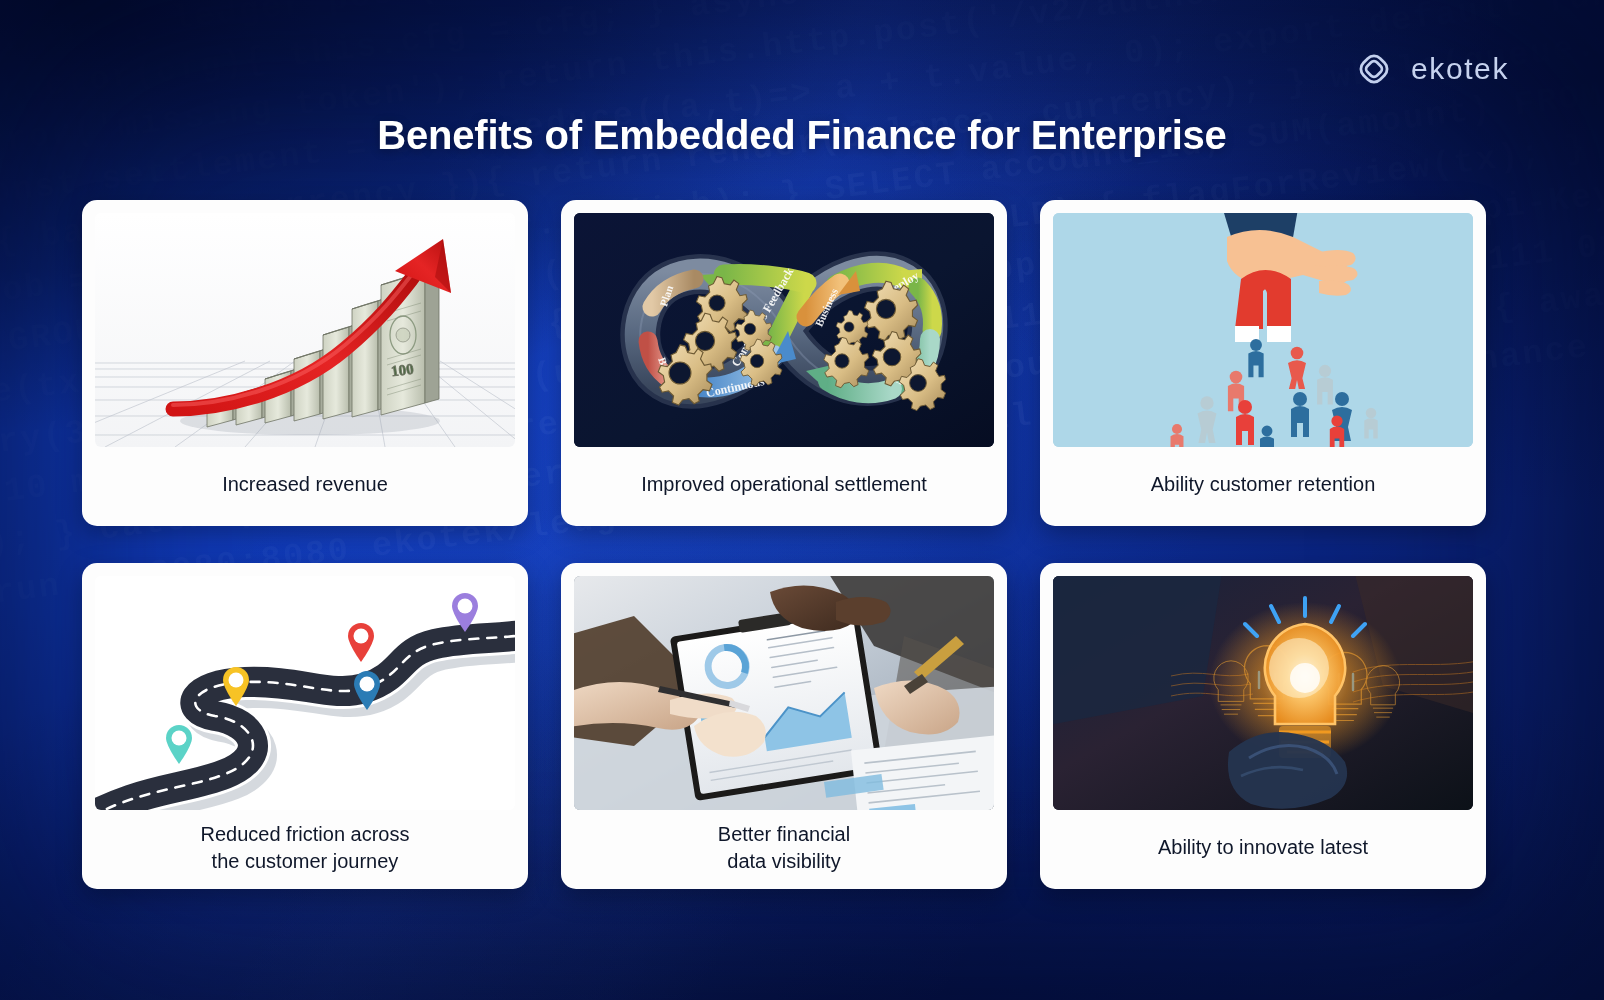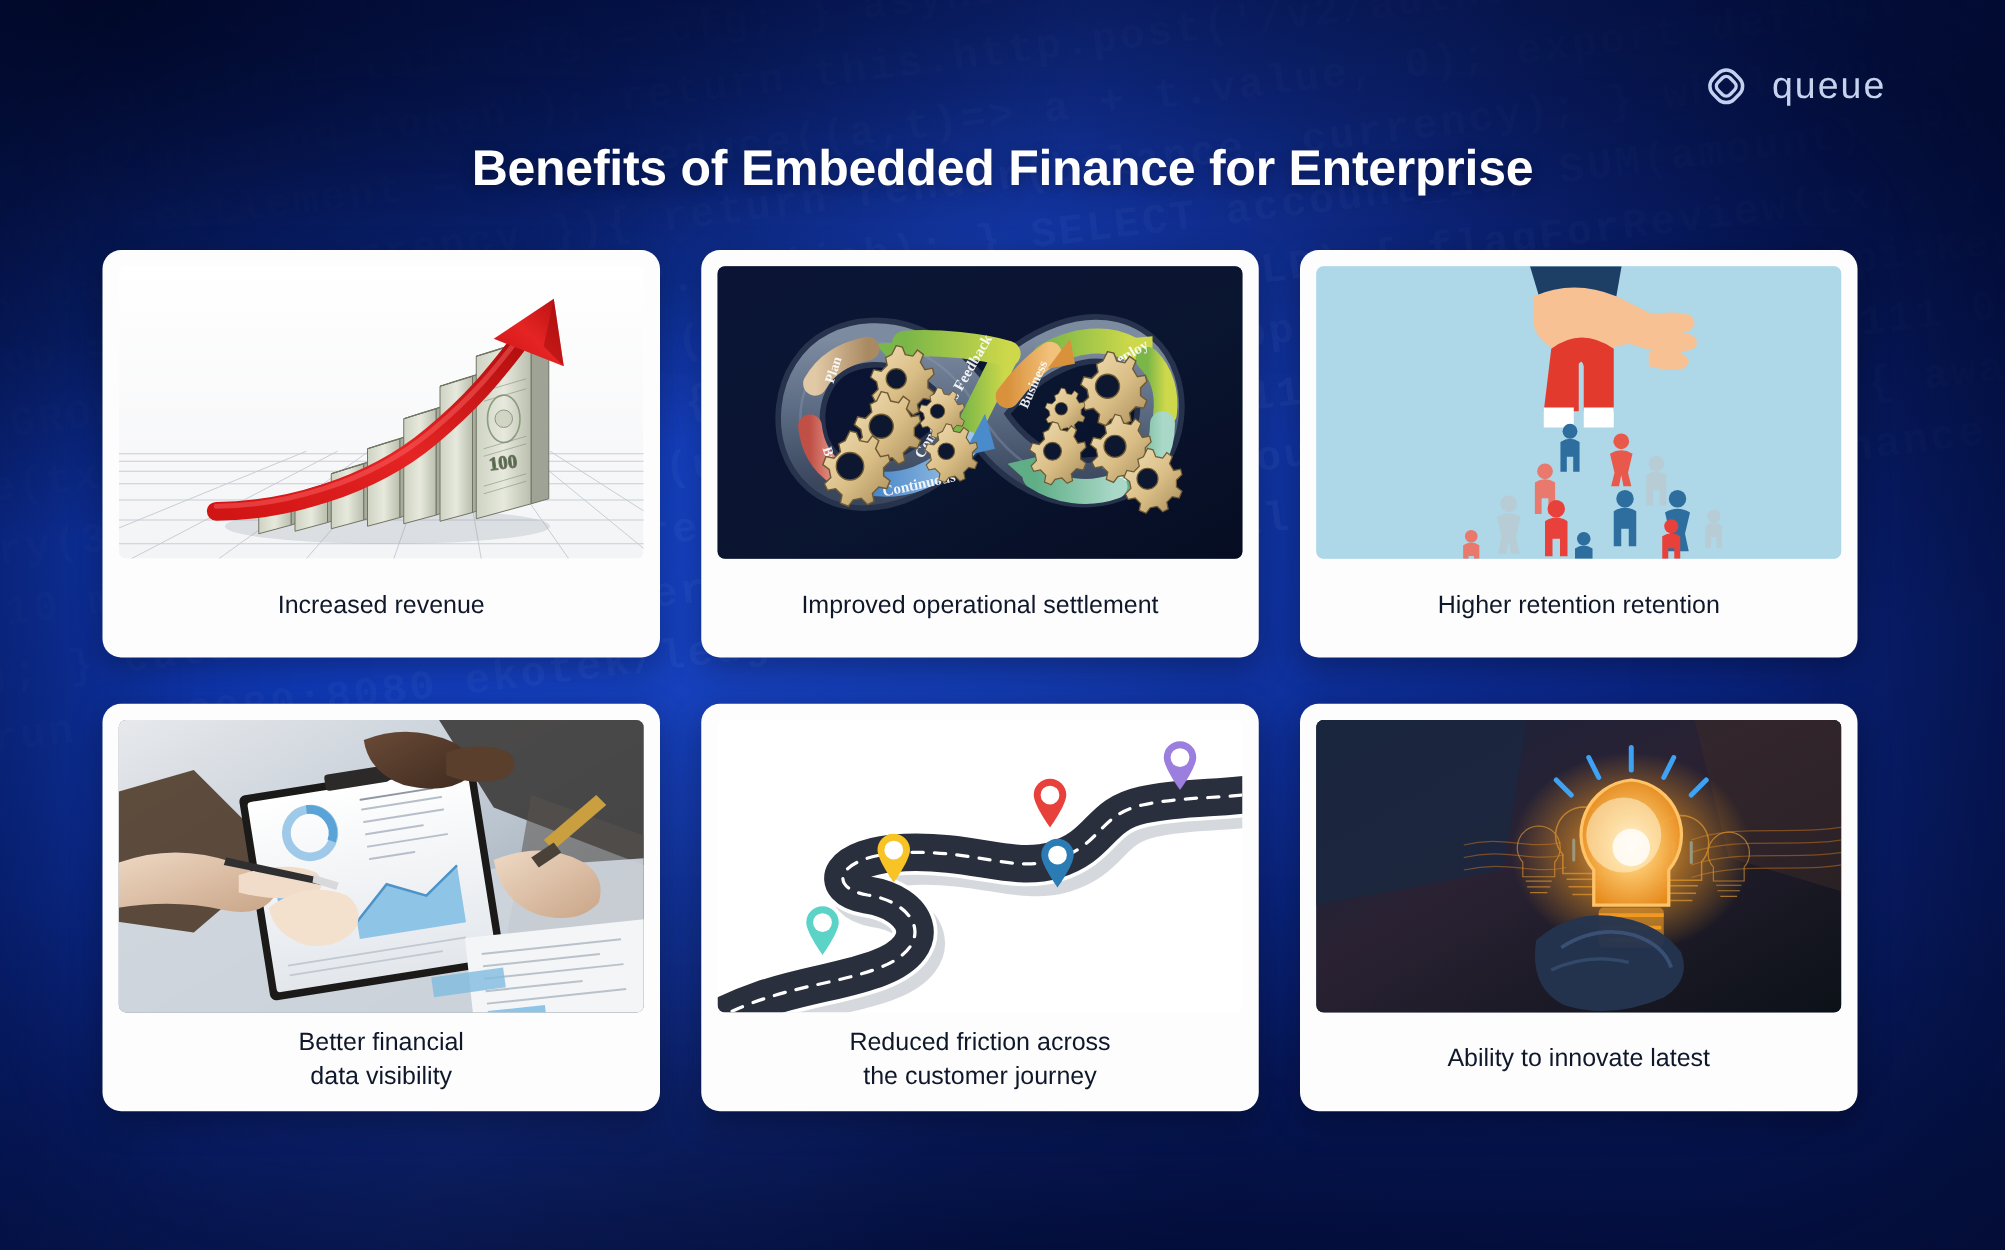--- a/index.html
+++ b/index.html
@@ -144,21 +144,21 @@
       <rect x="10.5" y="10.5" width="27" height="27" rx="10" transform="rotate(45 24 24)"></rect>
       <rect x="14.5" y="6.5" width="27" height="27" rx="10" transform="rotate(45 28 20)" opacity="0"></rect>
       <path d="M24 2.8 L45.2 24 L24 45.2 L2.8 24 Z" opacity="0"></path>
       <g>
         <path d="M13.2 24 A10.8 10.8 0 0 1 24 13.2 A10.8 10.8 0 0 1 34.8 24 A10.8 10.8 0 0 1 24 34.8 A10.8 10.8 0 0 1 13.2 24 Z" opacity="0"></path>
       </g>
       <rect x="16.2" y="16.2" width="15.6" height="15.6" rx="5" transform="rotate(45 24 24)"></rect>
       <path d="M8.6 16.4 L19.2 5.8 M39.4 31.6 L28.8 42.2" opacity="0"></path>
     </svg>
   </span>
-  <span class="logo-word">queue</span>
+  <span class="logo-word">ekotek</span>
 </div>
 
 <h1 class="page-title">Benefits of Embedded Finance for Enterprise</h1>
 
 <div class="grid">
 
   <div class="card">
     <div class="card-media m1">
       <svg viewBox="0 0 420 234" preserveAspectRatio="xMidYMid slice">
         <defs>
@@ -452,21 +452,69 @@
             <circle cx="0" cy="0" r="7"></circle>
               <path d="M-9 10 Q0 4 9 10 L9 34 L3 34 L3 22 L-3 22 L-3 34 L-9 34 Z"></path>
           </g>
           <g fill="#e8796c" transform="translate(124,216) scale(.72)">
             <circle cx="0" cy="0" r="7"></circle>
               <path d="M-9 10 Q0 4 9 10 L9 34 L3 34 L3 22 L-3 22 L-3 34 L-9 34 Z"></path>
           </g>
         </g>
       </svg>
     </div>
-    <div class="card-caption">Higher retention retention</div>
+    <div class="card-caption">Ability customer retention</div>
+  </div>
+
+  <div class="card">
+    <div class="card-media m5">
+      <svg viewBox="0 0 420 234" preserveAspectRatio="xMidYMid slice">
+        <defs>
+          <path id="c5road" d="M-20 250 C40 212 90 214 130 198 C176 180 160 146 120 140 C86 134 96 108 150 106 C206 104 236 122 270 112 C308 100 304 76 340 68 C376 60 410 64 446 56"></path>
+        </defs>
+        <rect width="420" height="234" fill="#ffffff"></rect>
+
+        <use href="#c5road" fill="none" stroke="#c7ccd3" stroke-width="34" stroke-linecap="round" transform="translate(7,9)" opacity=".75"></use>
+
+        <use href="#c5road" fill="none" stroke="#ffffff" stroke-width="36" stroke-linecap="round"></use>
+
+        <use href="#c5road" fill="none" stroke="#2a2f3d" stroke-width="30" stroke-linecap="round"></use>
+
+        <use href="#c5road" fill="none" stroke="#ffffff" stroke-width="2.6" stroke-dasharray="9 9" stroke-linecap="round"></use>
+
+        <g>
+          <g transform="translate(84,166)">
+            <path d="M0 22 C0 22 -13 4 -13 -4 A13 13 0 1 1 13 -4 C13 4 0 22 0 22 Z" fill="#5bd3c7"></path>
+            <circle cy="-4" r="7.5" fill="#ffffff"></circle>
+          </g>
+          <g transform="translate(141,108)">
+            <path d="M0 22 C0 22 -13 4 -13 -4 A13 13 0 1 1 13 -4 C13 4 0 22 0 22 Z" fill="#f7c325"></path>
+            <circle cy="-4" r="7.5" fill="#ffffff"></circle>
+          </g>
+          <g transform="translate(272,112)">
+            <path d="M0 22 C0 22 -13 4 -13 -4 A13 13 0 1 1 13 -4 C13 4 0 22 0 22 Z" fill="#2b7cb5"></path>
+            <circle cy="-4" r="7.5" fill="#ffffff"></circle>
+          </g>
+          <g transform="translate(266,64)">
+            <path d="M0 22 C0 22 -13 4 -13 -4 A13 13 0 1 1 13 -4 C13 4 0 22 0 22 Z" fill="#e8403a"></path>
+            <circle cy="-4" r="7.5" fill="#ffffff"></circle>
+          </g>
+          <g transform="translate(370,34)">
+            <path d="M0 22 C0 22 -13 4 -13 -4 A13 13 0 1 1 13 -4 C13 4 0 22 0 22 Z" fill="#9b7ede"></path>
+            <circle cy="-4" r="7.5" fill="#ffffff"></circle>
+          </g>
+        </g>
+      </svg>
+    </div>
+    <div class="card-caption two-line">
+      <span>
+        <span>Reduced friction across</span><br>
+        <span>the customer journey</span>
+      </span>
+    </div>
   </div>
 
   <div class="card">
     <div class="card-media m4">
       <svg viewBox="0 0 420 234" preserveAspectRatio="xMidYMid slice">
         <defs>
           <linearGradient id="c4bg" x1="0" y1="0" x2="1" y2="1">
             <stop offset="0" stop-color="#e7e9ec"></stop>
               <stop offset=".45" stop-color="#c3ccd6"></stop>
             <stop offset="1" stop-color="#8d9aa8"></stop>
@@ -545,68 +593,20 @@
         </g>
         <rect x="250" y="206" width="58" height="16" fill="#7fbbdf" opacity=".8" transform="rotate(-8 250 206)"></rect>
 
         <rect width="420" height="234" fill="none"></rect>
       </svg>
     </div>
     <div class="card-caption two-line">
       <span>
         <span>Better financial</span><br>
         <span>data visibility</span>
-      </span>
-    </div>
-  </div>
-
-  <div class="card">
-    <div class="card-media m5">
-      <svg viewBox="0 0 420 234" preserveAspectRatio="xMidYMid slice">
-        <defs>
-          <path id="c5road" d="M-20 250 C40 212 90 214 130 198 C176 180 160 146 120 140 C86 134 96 108 150 106 C206 104 236 122 270 112 C308 100 304 76 340 68 C376 60 410 64 446 56"></path>
-        </defs>
-        <rect width="420" height="234" fill="#ffffff"></rect>
-
-        <use href="#c5road" fill="none" stroke="#c7ccd3" stroke-width="34" stroke-linecap="round" transform="translate(7,9)" opacity=".75"></use>
-
-        <use href="#c5road" fill="none" stroke="#ffffff" stroke-width="36" stroke-linecap="round"></use>
-
-        <use href="#c5road" fill="none" stroke="#2a2f3d" stroke-width="30" stroke-linecap="round"></use>
-
-        <use href="#c5road" fill="none" stroke="#ffffff" stroke-width="2.6" stroke-dasharray="9 9" stroke-linecap="round"></use>
-
-        <g>
-          <g transform="translate(84,166)">
-            <path d="M0 22 C0 22 -13 4 -13 -4 A13 13 0 1 1 13 -4 C13 4 0 22 0 22 Z" fill="#5bd3c7"></path>
-            <circle cy="-4" r="7.5" fill="#ffffff"></circle>
-          </g>
-          <g transform="translate(141,108)">
-            <path d="M0 22 C0 22 -13 4 -13 -4 A13 13 0 1 1 13 -4 C13 4 0 22 0 22 Z" fill="#f7c325"></path>
-            <circle cy="-4" r="7.5" fill="#ffffff"></circle>
-          </g>
-          <g transform="translate(272,112)">
-            <path d="M0 22 C0 22 -13 4 -13 -4 A13 13 0 1 1 13 -4 C13 4 0 22 0 22 Z" fill="#2b7cb5"></path>
-            <circle cy="-4" r="7.5" fill="#ffffff"></circle>
-          </g>
-          <g transform="translate(266,64)">
-            <path d="M0 22 C0 22 -13 4 -13 -4 A13 13 0 1 1 13 -4 C13 4 0 22 0 22 Z" fill="#e8403a"></path>
-            <circle cy="-4" r="7.5" fill="#ffffff"></circle>
-          </g>
-          <g transform="translate(370,34)">
-            <path d="M0 22 C0 22 -13 4 -13 -4 A13 13 0 1 1 13 -4 C13 4 0 22 0 22 Z" fill="#9b7ede"></path>
-            <circle cy="-4" r="7.5" fill="#ffffff"></circle>
-          </g>
-        </g>
-      </svg>
-    </div>
-    <div class="card-caption two-line">
-      <span>
-        <span>Reduced friction across</span><br>
-        <span>the customer journey</span>
       </span>
     </div>
   </div>
 
   <div class="card">
     <div class="card-media m6">
       <svg viewBox="0 0 420 234" preserveAspectRatio="xMidYMid slice">
         <defs>
           <linearGradient id="c6bg" x1="0" y1="0" x2="1" y2="1">
             <stop offset="0" stop-color="#16213c"></stop>

